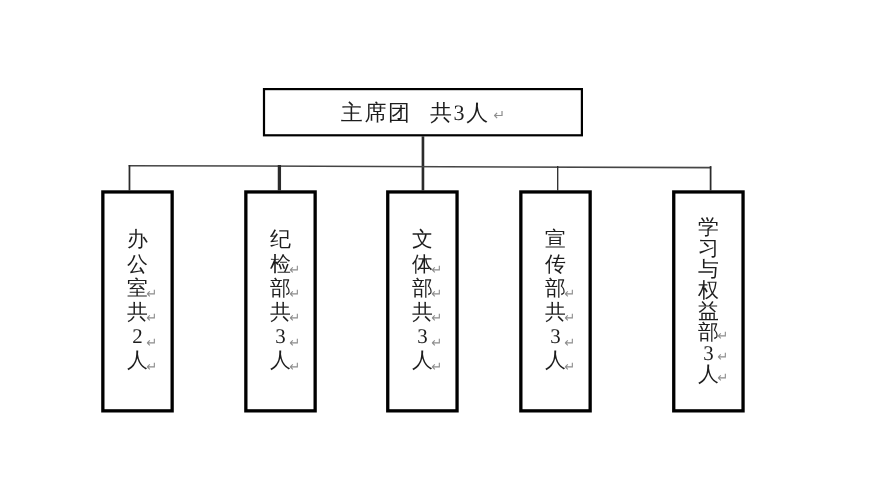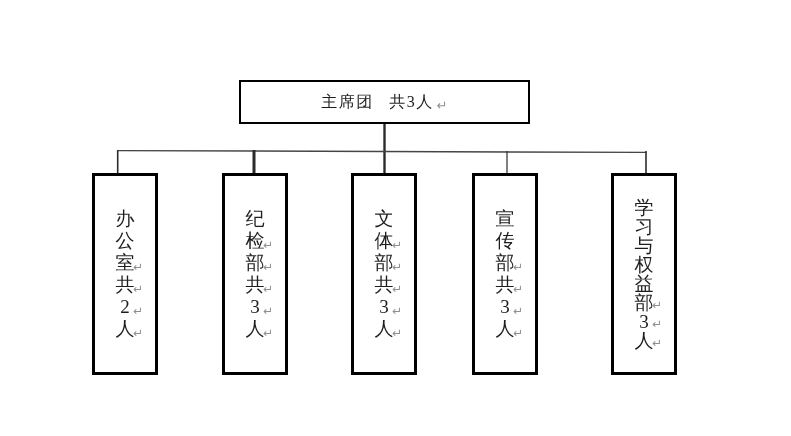--- a/index.html
+++ b/index.html
@@ -29,21 +29,21 @@
     background:var(--bg);
     display:flex;
     align-items:center;
     justify-content:center;
   }
   #root-node{
     left:239px;top:80px;width:291px;height:44px;
     border-width:2.5px;
   }
   .root-label{
-    font-size:16px;
+    font-size:20px;
     letter-spacing:1.5px;
     word-spacing:10px;
     white-space:pre;
   }
   .dept-box{
     top:173px;width:66px;height:202px;
     flex-direction:column;
   }
   .d0{left:92px}
   .d1{left:222px}

